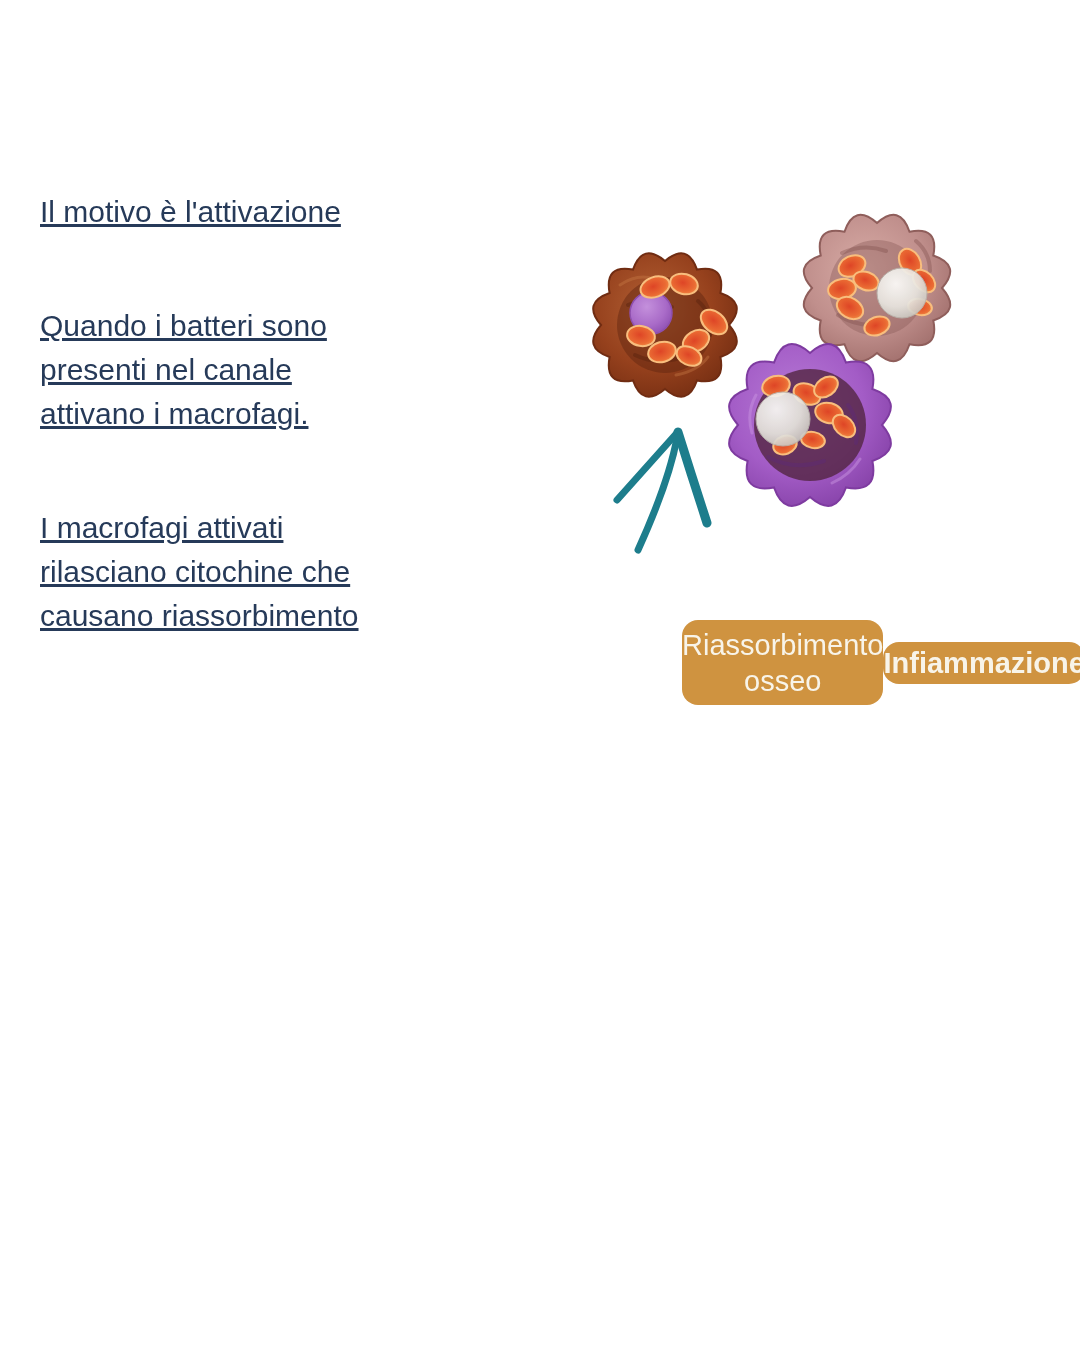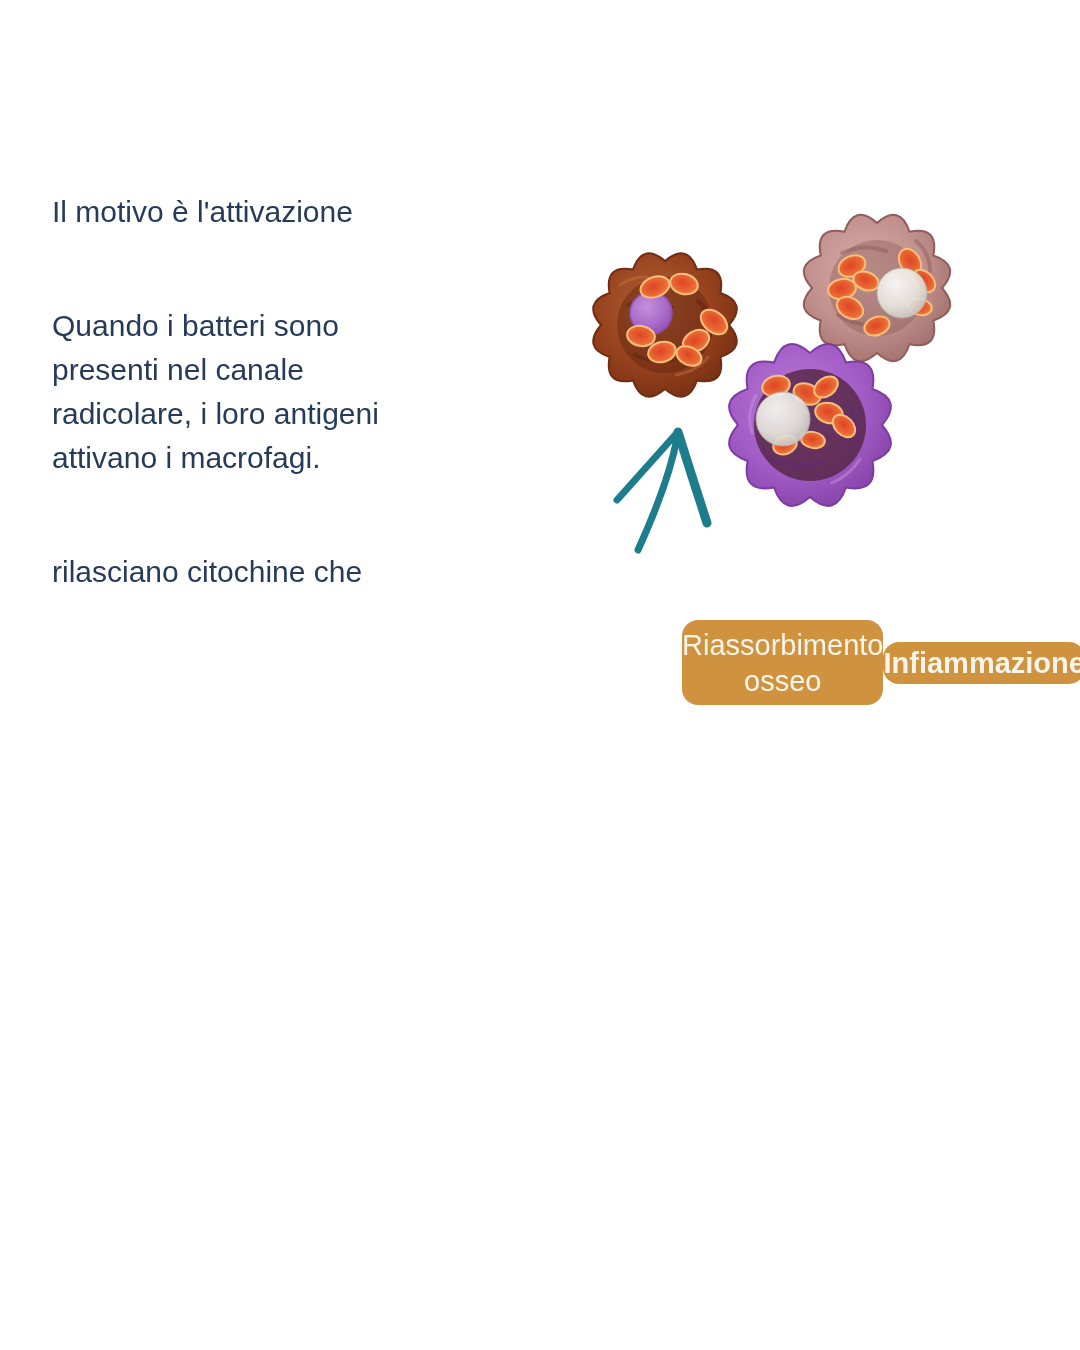--- a/index.html
+++ b/index.html
@@ -10,27 +10,28 @@
     position: relative;
     width: 1080px;
     height: 1350px;
     background: #ffffff;
     overflow: hidden;
   }
 
   
   .text-col {
     position: absolute;
-    left: 52px;
+    left: 40px;
     top: 190px;
     width: 460px;
     font-size: 30px;
     line-height: 44px;
     color: #263A59;
     font-weight: 400;
+    text-decoration: underline;
   }
   .text-block { margin: 0; }
   .text-block + .text-block { margin-top: 70px; }
   .accent-line { color: #D6973F; }
 
   
   .illustration {
     position: absolute;
     left: 580px;
     top: 195px;
@@ -75,25 +76,26 @@
 
 <div class="canvas">
 
   <div class="text-col">
     <div class="text-block">
       <div>Il motivo è l'attivazione</div>
     </div>
     <div class="text-block">
       <div>Quando i batteri sono</div>
       <div>presenti nel canale</div>
-      <div>radicolare, i loro antigeni</div>
       <div>attivano i macrofagi.</div>
     </div>
     <div class="text-block">
+      <div>I macrofagi attivati</div>
       <div>rilasciano citochine che</div>
+      <div>causano riassorbimento</div>
     </div>
   </div>
 
   <svg class="illustration" viewBox="0 0 460 370">
     <defs>
       <radialGradient id="gBrown" cx="42%" cy="38%" r="75%">
         <stop offset="0%" stop-color="#B26034"></stop>
         <stop offset="55%" stop-color="#96411D"></stop>
         <stop offset="100%" stop-color="#6E2A10"></stop>
       </radialGradient>

